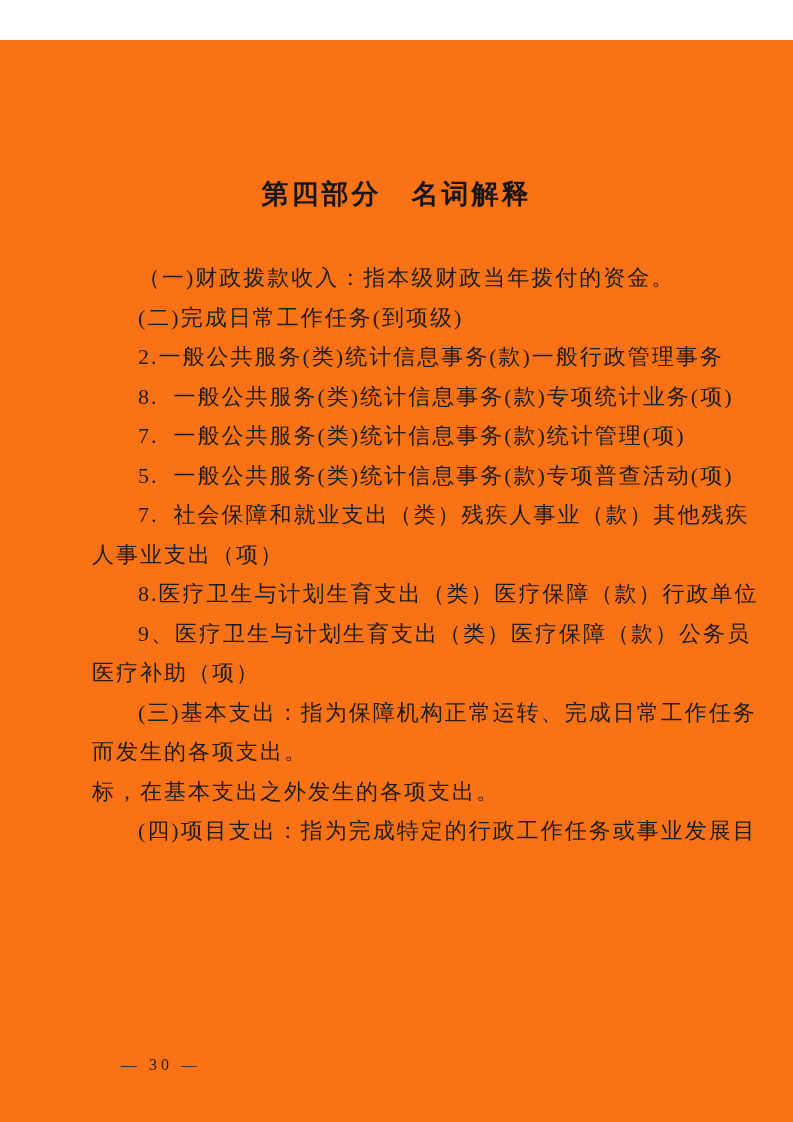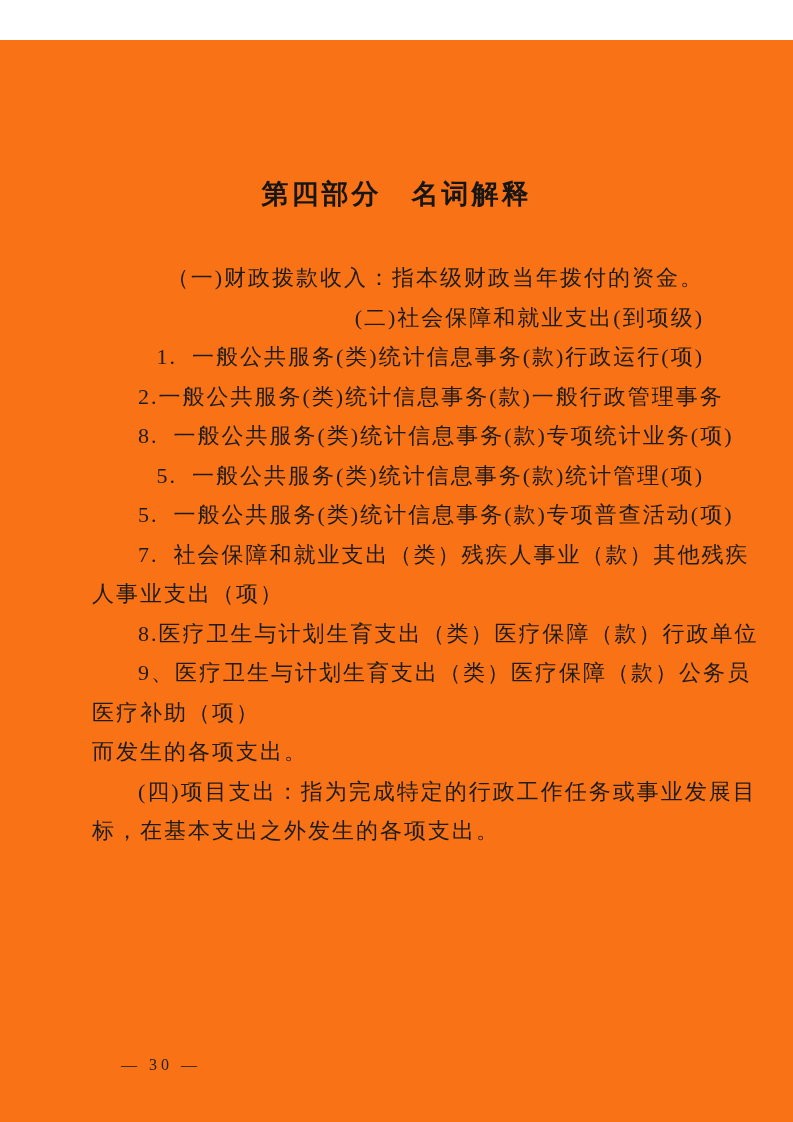--- a/index.html
+++ b/index.html
@@ -38,52 +38,51 @@
     font-size: 22px;
     letter-spacing: 2px;
     line-height: 39.5px;
   }
   .line {
     white-space: pre;
     height: 39.5px;
   }
   .line.indent {
     padding-left: 46px;
-    text-align: right;
   }
   .doc-footer {
     position: absolute;
     top: 1016px;
     left: 121px;
     font-size: 16px;
     letter-spacing: 4px;
     color: #222222;
     white-space: pre;
   }
 </style>
 </head>
 <body>
 
 <div class="page">
 
   <div class="doc-title">第四部分　名词解释</div>
 
   <div class="doc-body">
     <div class="line indent">（一)财政拨款收入：指本级财政当年拨付的资金。</div>
-    <div class="line indent">(二)社会保障和就业支出(到项级)</div>
-    <div class="line indent">1.  一般公共服务(类)统计信息事务(款)行政运行(项)</div>
+    <div class="line indent">(二)完成日常工作任务(到项级)</div>
     <div class="line indent">2.一般公共服务(类)统计信息事务(款)一般行政管理事务</div>
     <div class="line indent">8.  一般公共服务(类)统计信息事务(款)专项统计业务(项)</div>
-    <div class="line indent">5.  一般公共服务(类)统计信息事务(款)统计管理(项)</div>
+    <div class="line indent">7.  一般公共服务(类)统计信息事务(款)统计管理(项)</div>
     <div class="line indent">5.  一般公共服务(类)统计信息事务(款)专项普查活动(项)</div>
     <div class="line indent">7.  社会保障和就业支出（类）残疾人事业（款）其他残疾</div>
     <div class="line">人事业支出（项）</div>
     <div class="line indent">8.医疗卫生与计划生育支出（类）医疗保障（款）行政单位</div>
     <div class="line indent">9、医疗卫生与计划生育支出（类）医疗保障（款）公务员</div>
     <div class="line">医疗补助（项）</div>
+    <div class="line indent">(三)基本支出：指为保障机构正常运转、完成日常工作任务</div>
     <div class="line">而发生的各项支出。</div>
+    <div class="line">标，在基本支出之外发生的各项支出。</div>
     <div class="line indent">(四)项目支出：指为完成特定的行政工作任务或事业发展目</div>
-    <div class="line">标，在基本支出之外发生的各项支出。</div>
   </div>
 
   <div class="doc-footer">— 30 —</div>
 
 </div>
 
 </body></html>

